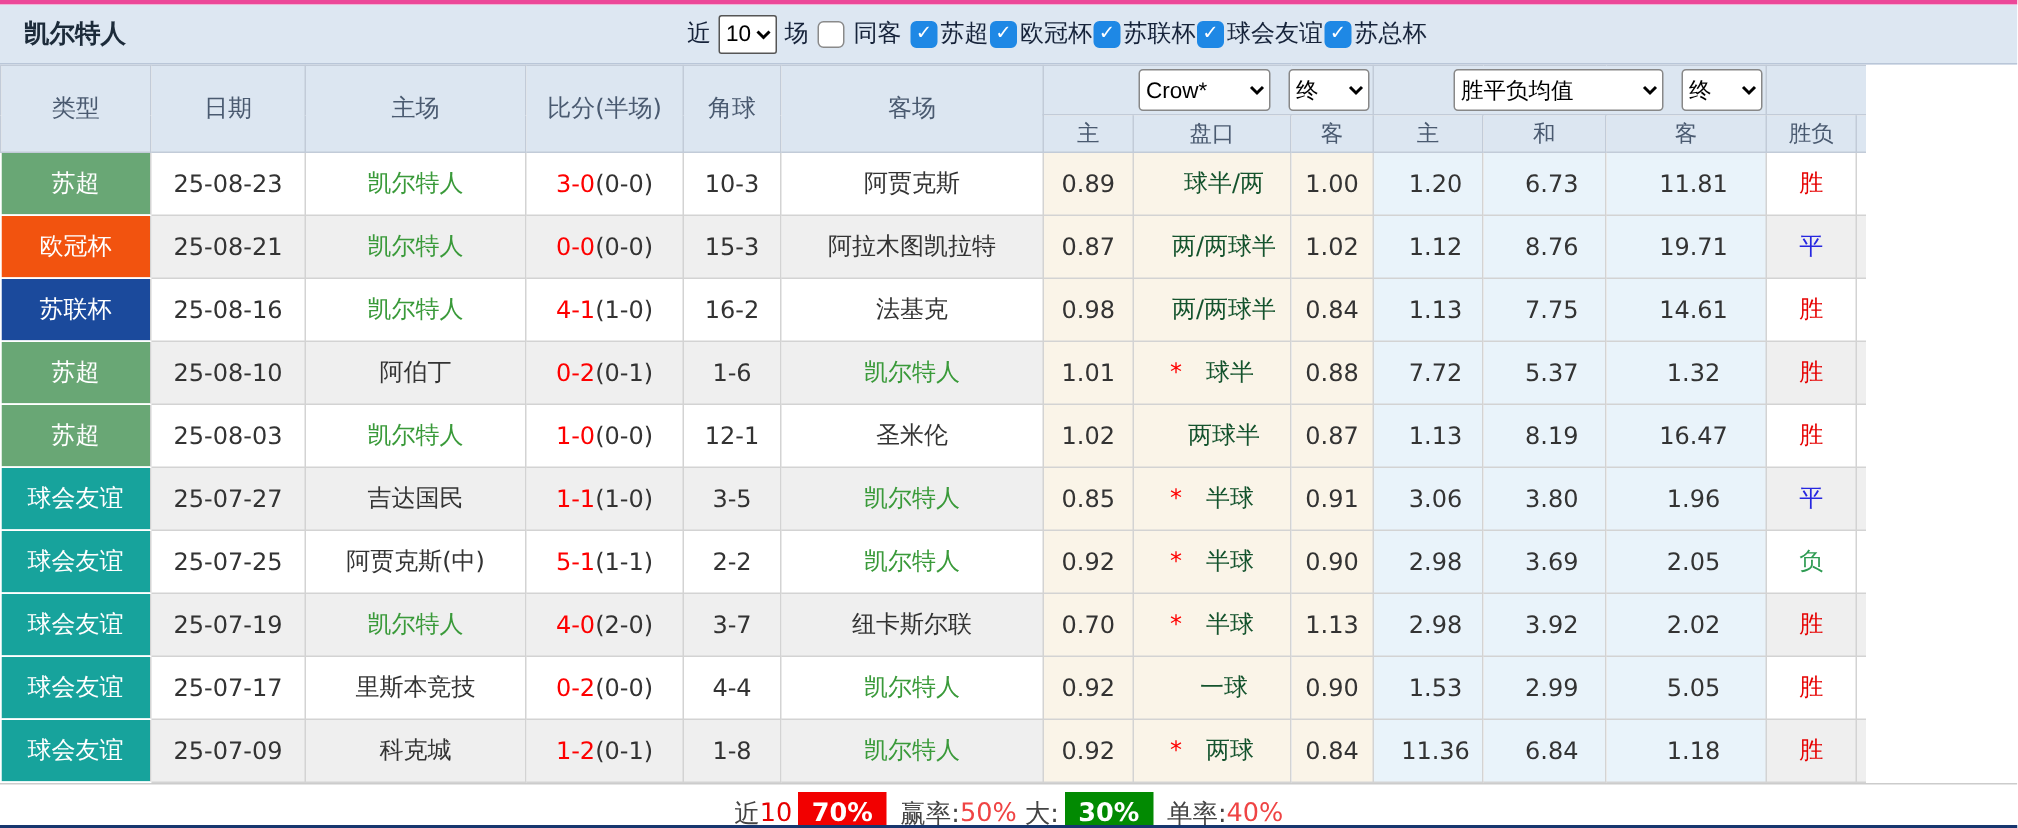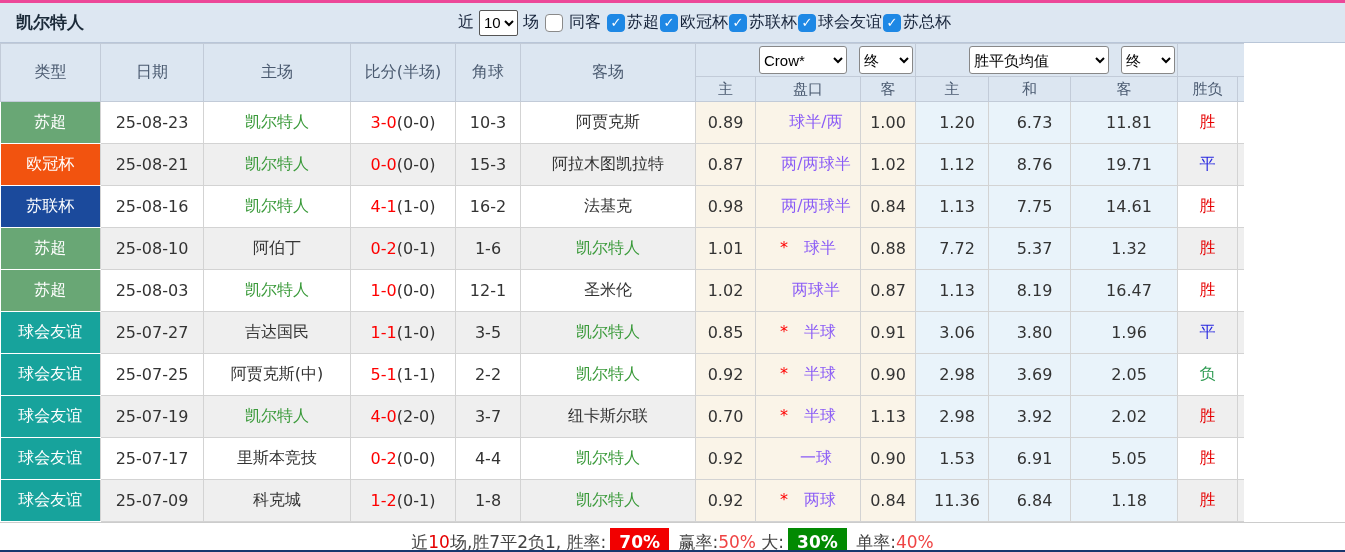--- a/index.html
+++ b/index.html
@@ -43,21 +43,21 @@
   tbody tr.alt td { background:#efefef; }
   tbody td.c-type { padding:0; border-top-color:#fff; border-bottom-color:#fff; border-left:none; }
   .type-badge { display:flex; width:100%; height:41px; align-items:center; justify-content:center;
     color:#fff; font-size:16px; }
   tbody td.c-cream { background:#faf4e8 !important; }
   tbody td.c-blue  { background:#e9f3fa !important;padding-left:12px; }
   .team-green { color:#3a9a3a; }
   .score-main { color:#fe0000; }
   .score-half { color:#333; }
   .f-star { color:#fe0000; }
-  .f-hand { color:#8b5cf6;margin-left:16px; }
+  .f-hand { color:#14532d;margin-left:16px; }
   .f-res.res-red   { color:#e60000; }
   .f-res.res-blue  { color:#2626e0; }
   .f-res.res-green { color:#2e9b52; }
   .f-hr.res-red,  .f-goal.res-red   { color:#ef5350; }
   .f-hr.res-green,.f-goal.res-green { color:#2e9b52; }
   
   .summary {
     height:39px; display:flex; align-items:center; justify-content:center;
     font-size:17px; color:#444; border-top:1px solid #ccc; background:#fff; white-space:pre;
   }
@@ -346,21 +346,21 @@
             </td>
     <td class="f-date">25-07-17</td>
     <td class="f-home">里斯本竞技</td>
     <td><span class="score-main f-score">0-2</span><span class="score-half f-half">(0-0)</span></td>
     <td class="f-corner">4-4</td>
     <td class="f-away team-green">凯尔特人</td>
     <td class="c-cream f-oh">0.92</td>
     <td class="c-cream"><span class="f-star"></span><span class="f-hand">一球</span></td>
     <td class="c-cream f-oa">0.90</td>
     <td class="c-blue f-ah">1.53</td>
-    <td class="c-blue f-ad">6.91</td>
+    <td class="c-blue f-ad">2.99</td>
     <td class="c-blue f-aa">5.05</td>
     <td class="f-res res-red">胜</td>
     <td class="f-hr res-red">赢</td>
     <td class="f-goal res-green">小</td>
   </tr>
 
   <tr class="alt">
     <td class="c-type">
               <span class="type-badge f-type" style="background: rgb(23, 163, 156);">球会友谊</span>
             </td>
@@ -376,15 +376,15 @@
     <td class="c-blue f-ad">6.84</td>
     <td class="c-blue f-aa">1.18</td>
     <td class="f-res res-red">胜</td>
     <td class="f-hr res-green">输</td>
     <td class="f-goal res-green">小</td>
   </tr>
 </tbody>
     </table>
   </div>
 
-  <div class="summary"><span class="sum-plain">近</span><span class="sum-red-text">10</span><span class="sum-plain">场,胜7平2负1, 胜率:</span><span class="sum-red-badge">70%</span><span class="sum-plain"> 赢率:</span><span class="sum-blue">50%</span><span class="sum-plain"> 大:</span><span class="sum-green-badge">30%</span><span class="sum-plain"> 单率:</span><span class="sum-blue">40%</span></div>
+  <div class="summary"><span class="sum-plain">近</span><span class="sum-red-text">10</span><span class="sum-red-badge">70%</span><span class="sum-plain"> 赢率:</span><span class="sum-blue">50%</span><span class="sum-plain"> 大:</span><span class="sum-green-badge">30%</span><span class="sum-plain"> 单率:</span><span class="sum-blue">40%</span></div>
 
 </div>
 
 </body></html>

